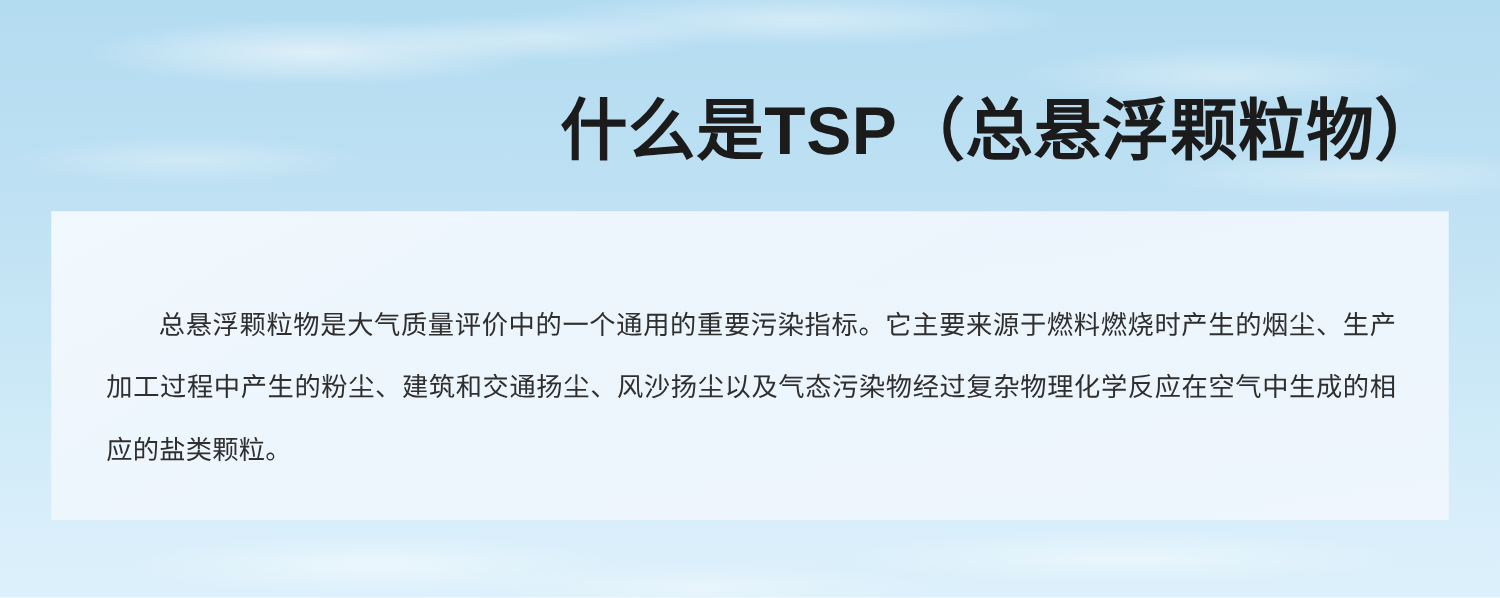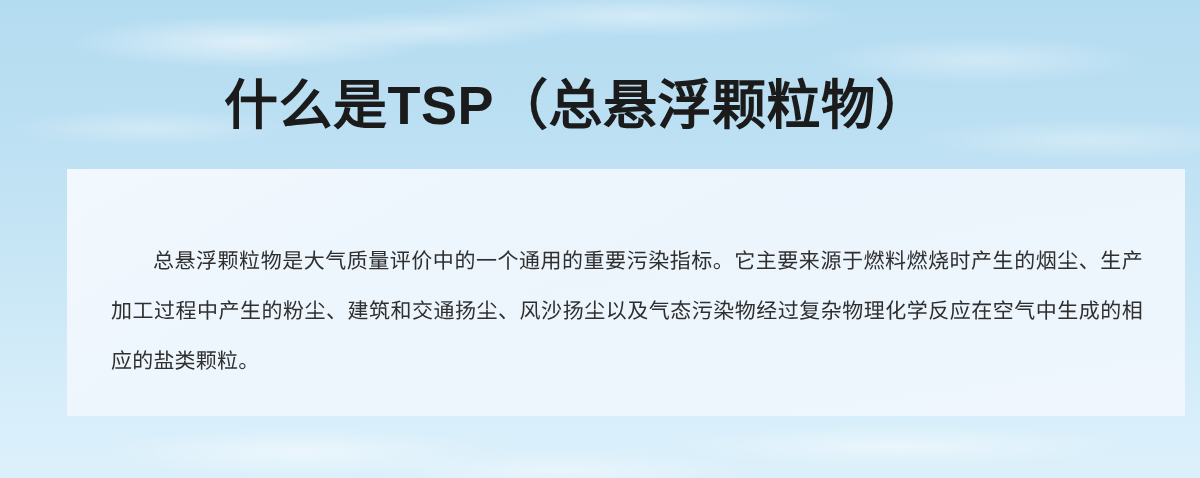--- a/index.html
+++ b/index.html
@@ -45,21 +45,21 @@
       radial-gradient(ellipse 320px 30px at 900px 446px, rgba(255,255,255,0.42) 0%, rgba(255,255,255,0) 72%),
       radial-gradient(ellipse 260px 26px at 560px 470px, rgba(255,255,255,0.35) 0%, rgba(255,255,255,0) 74%);
   }
 
   
   .title {
     position: absolute;
     top: 47px;
     left: 0;
     width: 1154px;           
-    text-align: center;
+    text-align: right;
     font-size: 54px;
     line-height: 60px;
     font-weight: 700;
     letter-spacing: 0.5px;
     color: #1b1b1b;
     white-space: nowrap;
     margin-top: 28px;
   }
 
   
@@ -68,21 +68,20 @@
     left: 41px;
     top: 169px;
     width: 1118px;
     height: 247px;
     background: linear-gradient(160deg,
                 rgba(245,250,255,0.93) 0%,
                 rgba(239,246,253,0.93) 45%,
                 rgba(241,247,254,0.93) 100%);
     box-sizing: border-box;
     padding: 1px;
-    margin-left: 26px;
   }
 
   .panel-body {
     position: absolute;
     left: 44px;
     top: 46px;
     width: 1032px;
     font-size: 21px;
     line-height: 50px;
     color: #2f2f2f;

